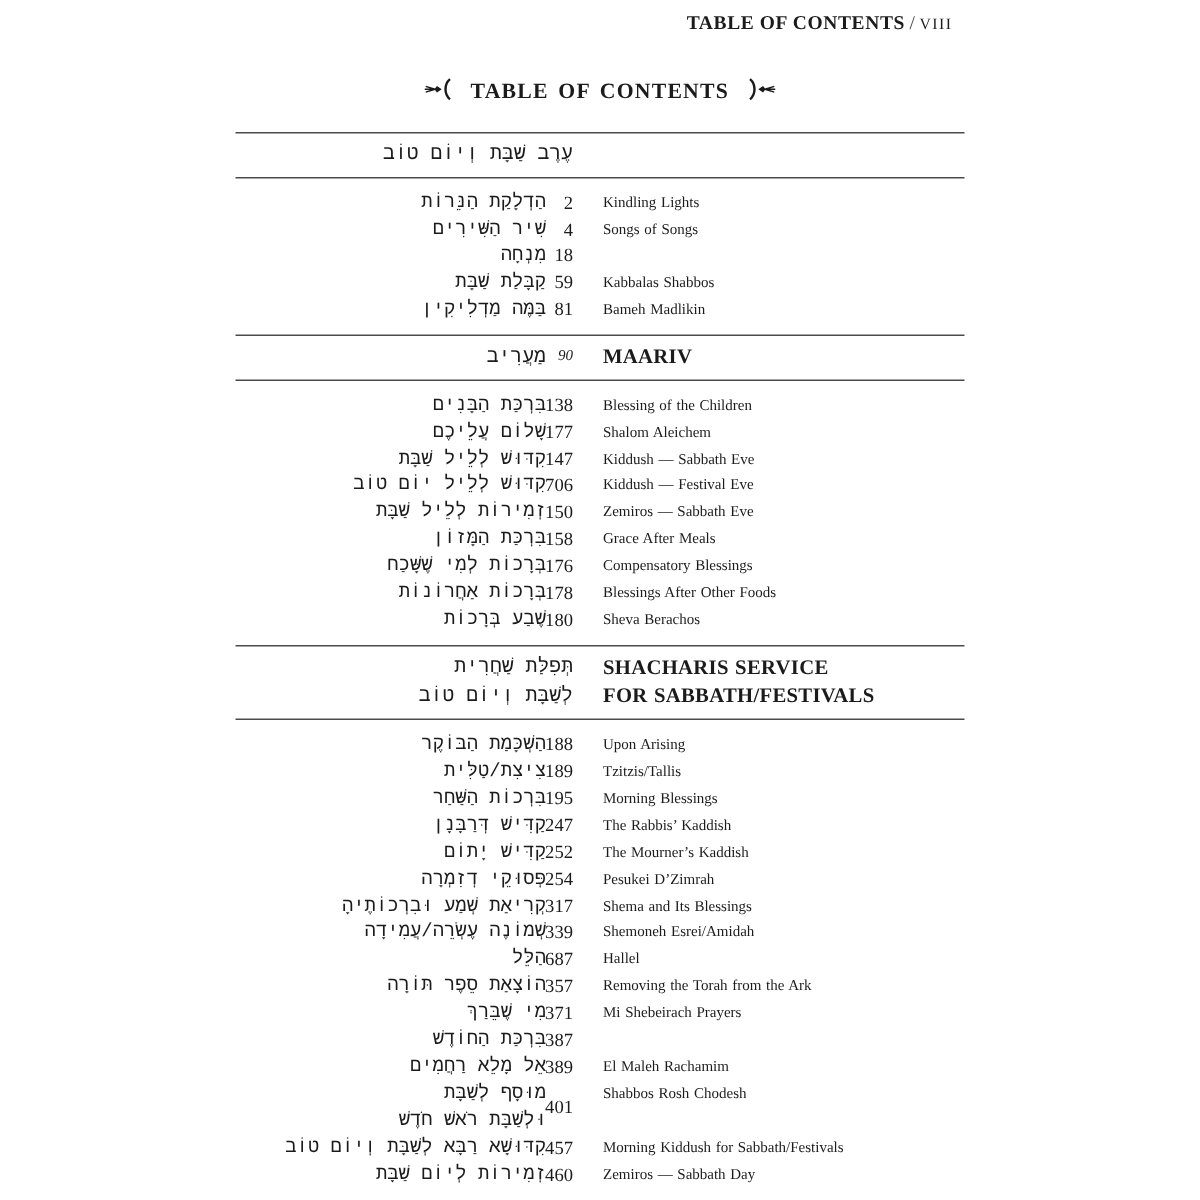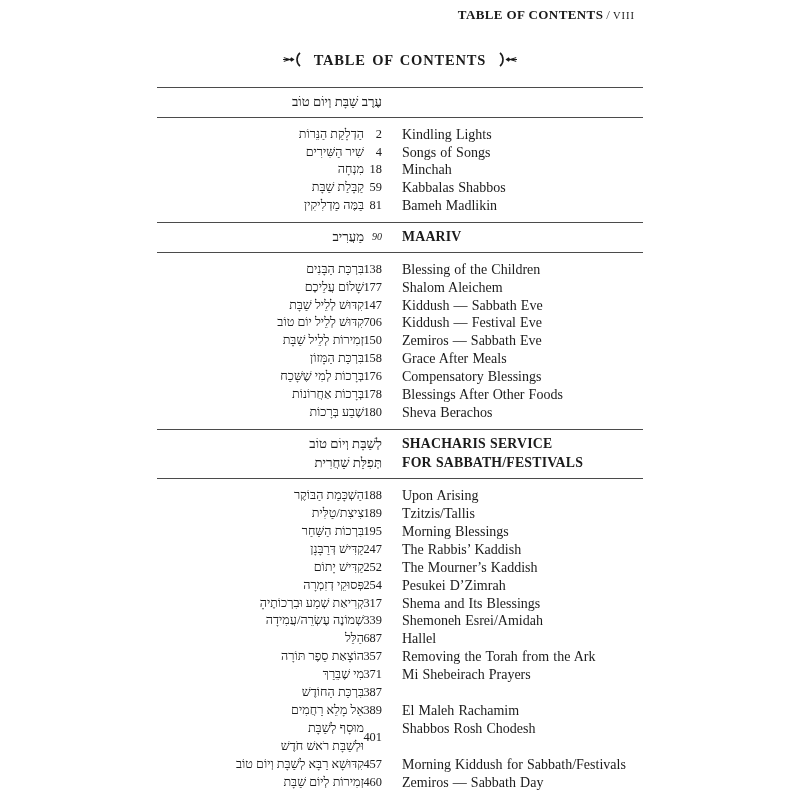--- a/index.html
+++ b/index.html
@@ -18,31 +18,31 @@
     margin-top:52px; text-align:center; font-weight:bold; font-size:14.5px;
     letter-spacing:0.8px; word-spacing:2px; white-space:nowrap;
   }
   .orn { display:inline-block; vertical-align:-2px; margin:0 6px; }
   .orn.flip svg { transform:scaleX(-1); }
   .toc { width:486px; margin:16px auto 0 auto; }
   .rule { border-top:1.7px solid #4b4b4b; height:0; }
   .hdr, .entry { display:grid; grid-template-columns:207px 18px 1fr; }
   .hdr { padding:4px 0 5px 0; }
   .heb {
-    direction:rtl; text-align:right; font-family:Liberation Serif, serif;
+    direction:rtl; text-align:right; font-family:Liberation Mono, monospace;
     font-size:12.6px; line-height:17.9px;
   }
   .hdr .heb { font-size:13.2px; line-height:19.6px; }
   .hdr .heb.span2 { grid-column:1 / 3; }
   .num {
     display:flex; align-items:center; justify-content:flex-end;
     font-size:12.4px; line-height:17.9px;
   }
   .hdr .num { font-size:10px;font-style:italic; }
-  .eng { padding-left:20px; font-size:14px; line-height:17.9px; word-spacing:0.6px; }
+  .eng { padding-left:20px; font-size:10px; line-height:17.9px; word-spacing:0.6px; }
   .hdr .eng { font-weight:bold; font-size:13.8px; line-height:19.6px; letter-spacing:0.2px; }
   .entries { padding:8px 0 7px 0; }
   .section { margin:0; }
 </style>
 </head>
 <body>
 
 <div class="page">
 
   <div class="page-header">
@@ -89,23 +89,20 @@
             <div class="num">4</div>
             <div class="eng">
               <div class="line">Songs of Songs</div>
             </div>
           </div>
           <div class="entry">
             <div class="heb">
               <div class="line">מִנְחָה</div>
             </div>
             <div class="num">18</div>
-            <div class="eng">
-              <div class="line">Minchah</div>
-            </div>
           </div>
           <div class="entry">
             <div class="heb">
               <div class="line">קַבָּלַת שַׁבָּת</div>
             </div>
             <div class="num">59</div>
             <div class="eng">
               <div class="line">Kabbalas Shabbos</div>
             </div>
           </div>
@@ -213,22 +210,22 @@
             <div class="eng">
               <div class="line">Sheva Berachos</div>
             </div>
           </div>
         </div>
       </div>
       <div class="section">
         <div class="rule"></div>
         <div class="hdr">
           <div class="heb span2">
+            <div class="line">תְּפִלַּת שַׁחֲרִית</div>
             <div class="line">לְשַׁבָּת וְיוֹם טוֹב</div>
-            <div class="line">תְּפִלַּת שַׁחֲרִית</div>
           </div>
           <div class="eng">
             <div class="line">SHACHARIS SERVICE</div>
             <div class="line">FOR SABBATH/FESTIVALS</div>
           </div>
         </div>
         <div class="rule"></div>
         <div class="entries">
           <div class="entry">
             <div class="heb">

